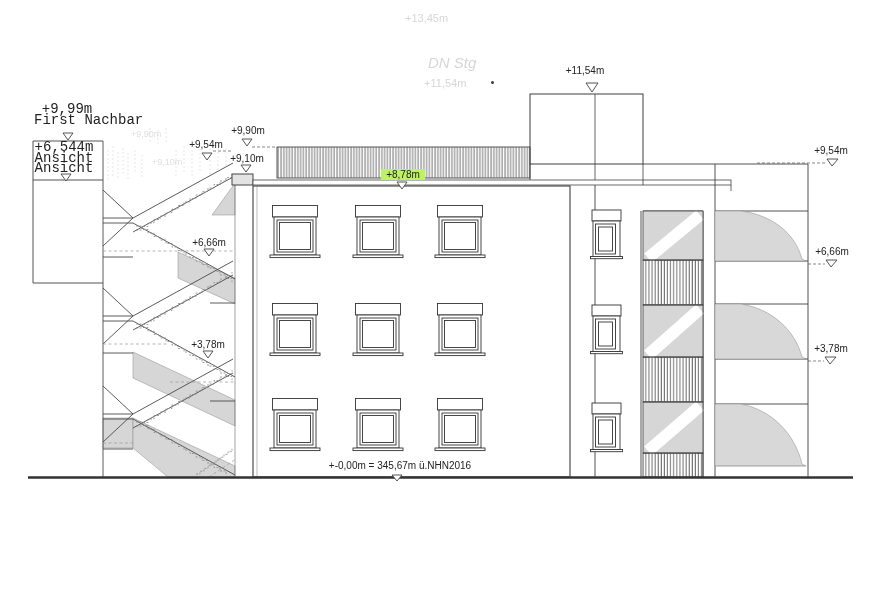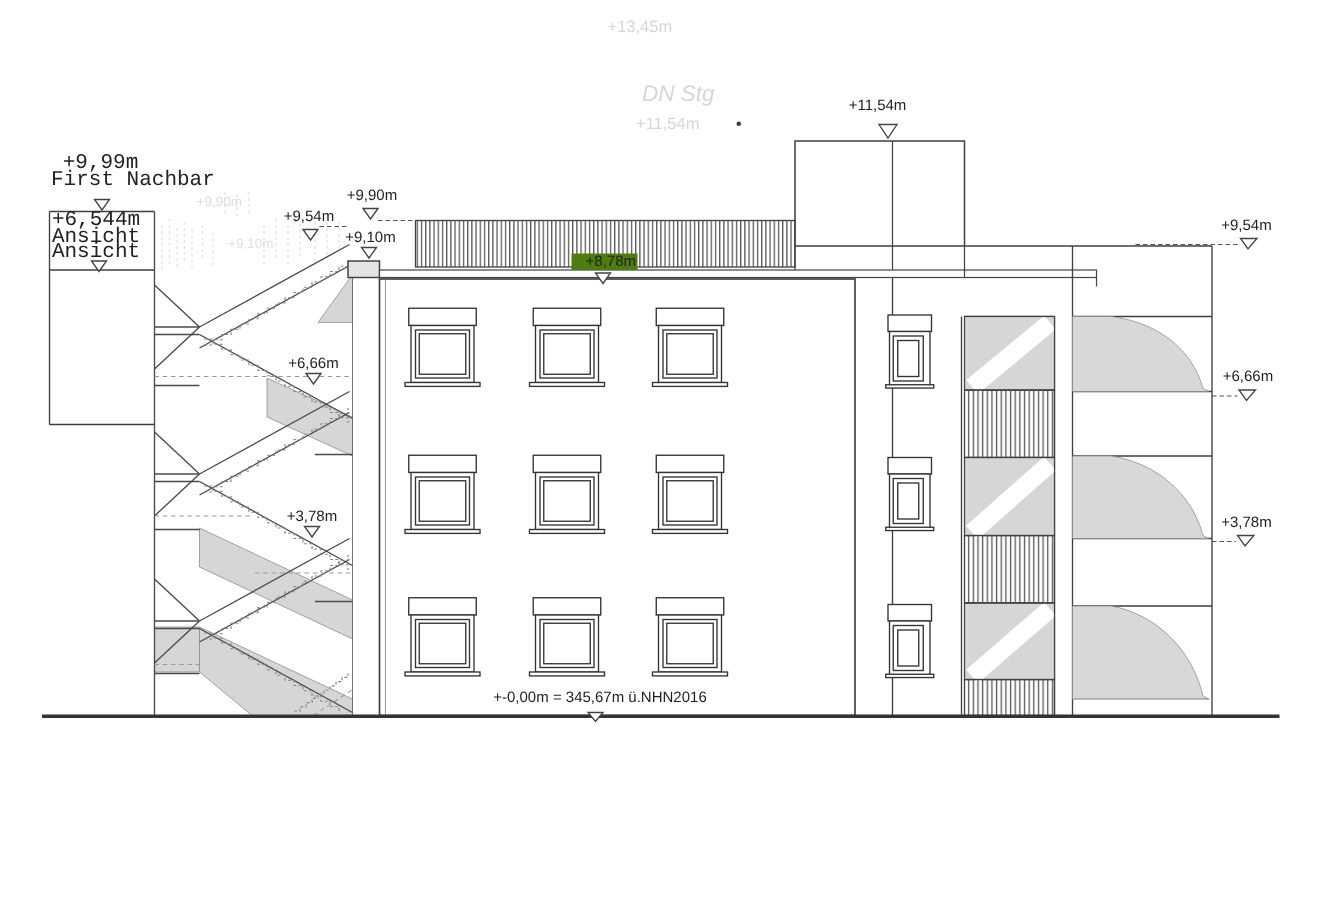--- a/index.html
+++ b/index.html
@@ -2,21 +2,21 @@
 <html><head>
 <meta charset="utf-8">
 <style>
   html,body{margin:0;padding:0;background:#fff;}
   .canvas{position:relative;width:879px;height:610px;background:#ffffff;
           font-family:"Liberation Sans",sans-serif;overflow:hidden;}
   .canvas svg{position:absolute;left:0;top:0;}
   .lbl{position:absolute;font-size:10px;line-height:11px;color:#222;
        text-align:center;white-space:nowrap;}
   .lbl.small{font-size:14px;line-height:10.5px;font-family:Liberation Mono, monospace;}
-  .lbl.bgw{background:#4d7c0f;padding:0 1px;text-align:right;}
+  .lbl.bgw{background:#bef264;padding:0 1px;}
   .ghost{position:absolute;color:#d6d6d6;white-space:nowrap;}
   .dot{position:absolute;width:3px;height:3px;background:#3c3c3c;border-radius:50%;}
   .title{position:absolute;left:30px;top:549px;font-size:19px;color:#262626;white-space:nowrap;}
   .title .main{font-weight:bold;}
   .title .scale{font-style:italic;font-weight:500;}
 </style>
 </head>
 <body>
 
 <div class="canvas">

